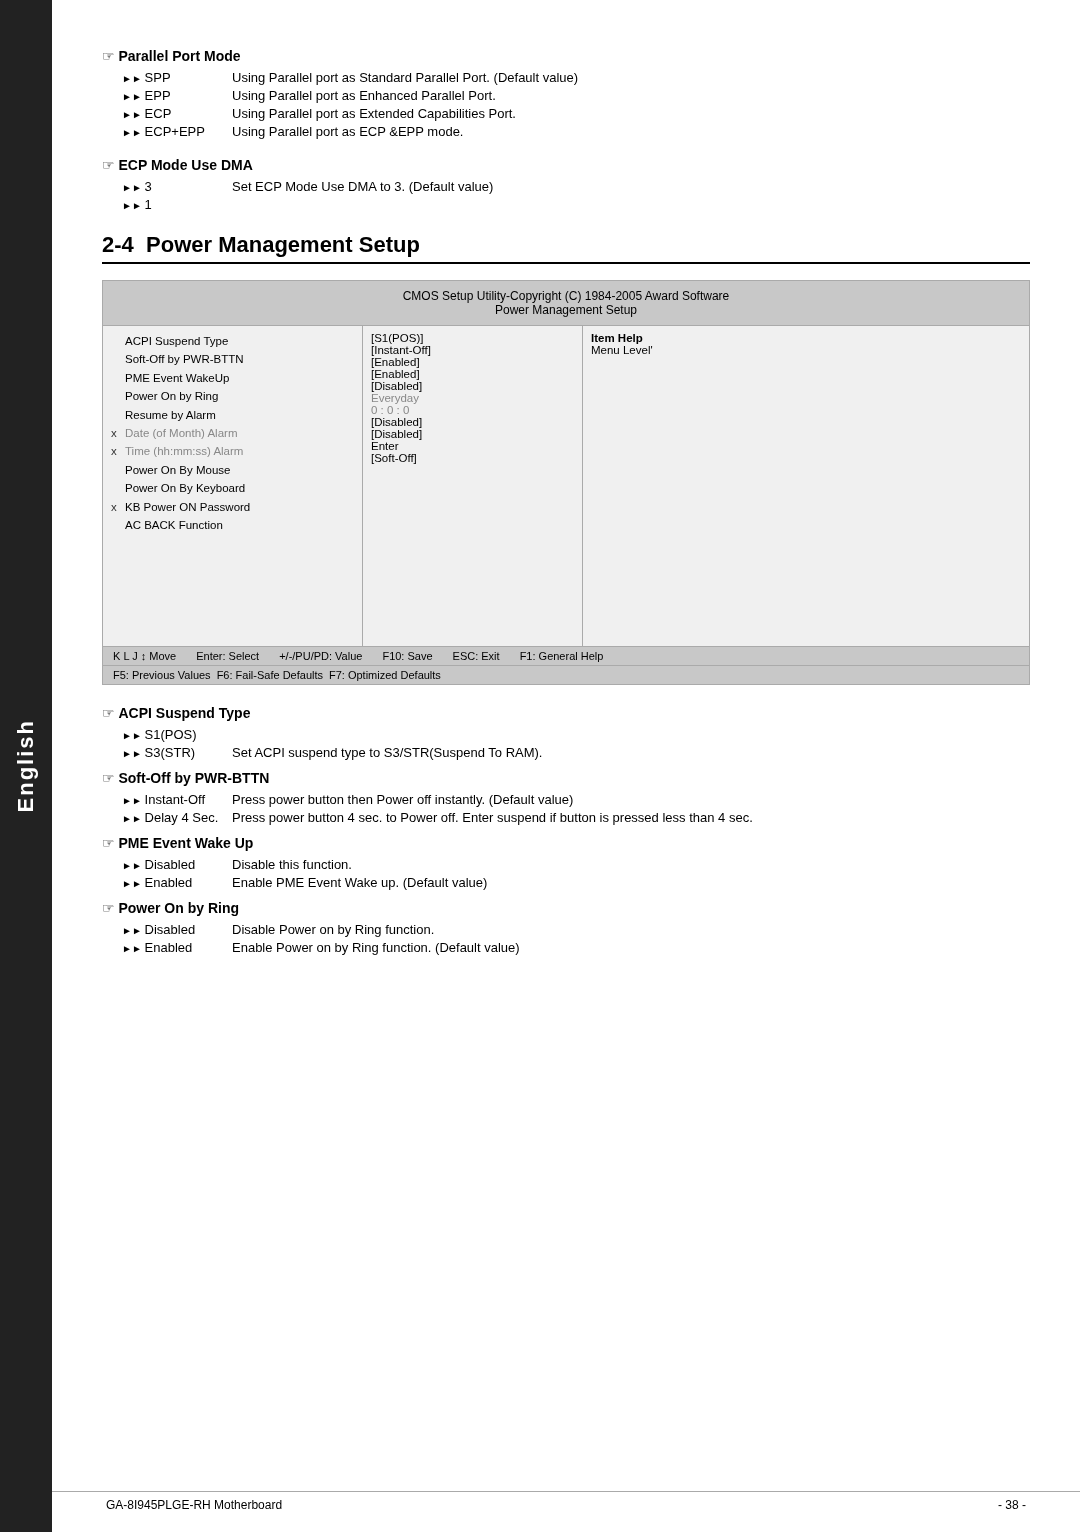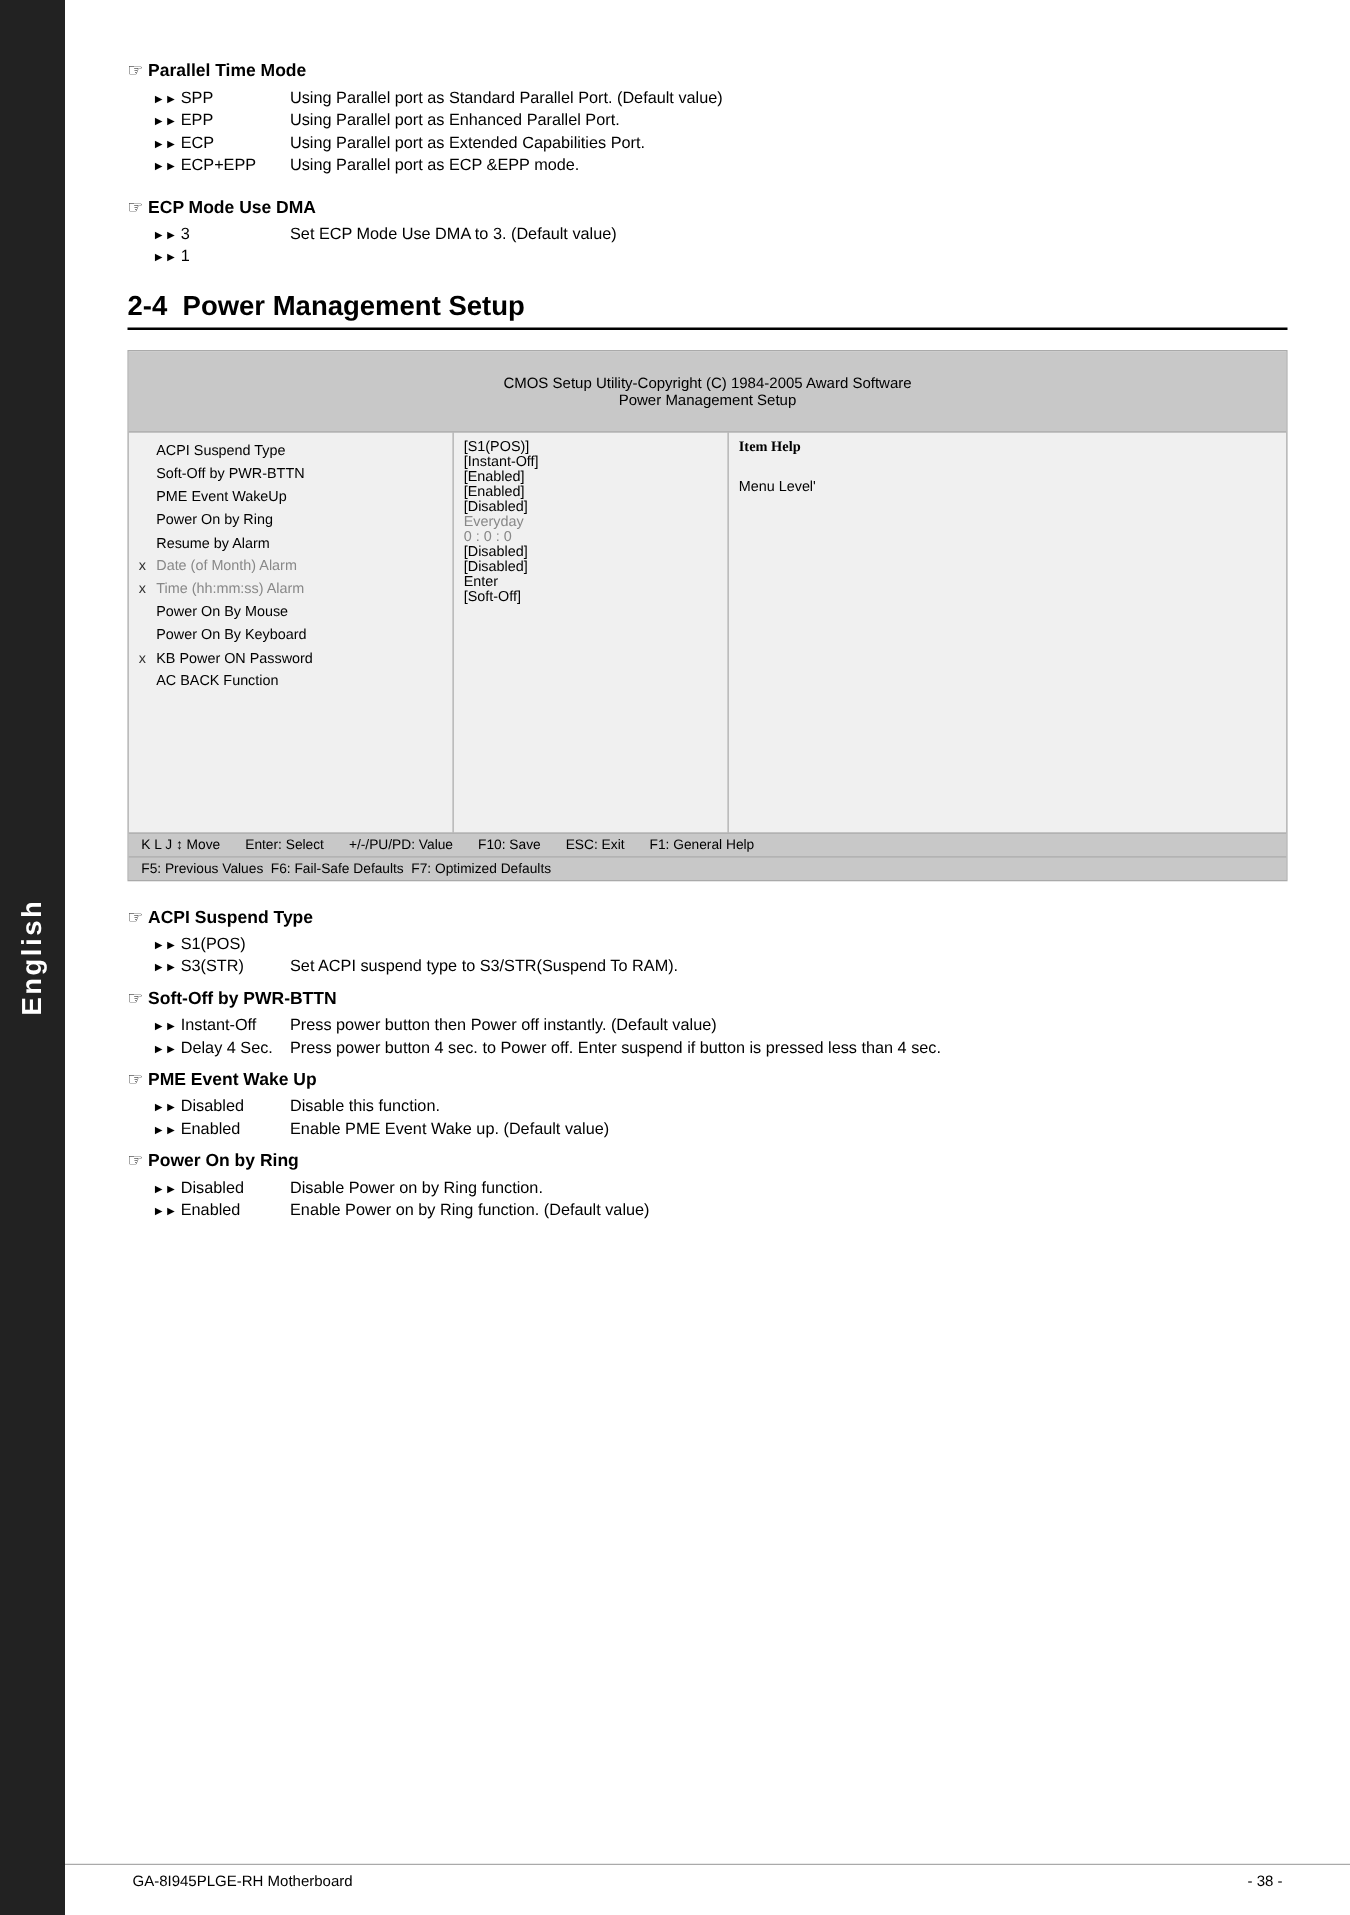--- a/index.html
+++ b/index.html
@@ -83,21 +83,21 @@
     
     .cmos-box {
       border: 1px solid #aaa;
       background: #f0f0f0;
       margin-bottom: 20px;
       font-size: 11.5px;
     }
     .cmos-header {
       background: #c8c8c8;
       text-align: center;
-      padding: 18px 0;
+      padding: 8px 0;
       border-bottom: 1px solid #aaa;
       font-size: 12px;
     }
     .cmos-body {
       display: flex;
       min-height: 320px;
     }
     .cmos-left {
       width: 260px;
       padding: 6px 8px;
@@ -157,21 +157,21 @@
   </style>
 </head>
 <body>
 
 <div class="sidebar">
   <span class="sidebar-text">English</span>
 </div>
 
 <div class="main-content">
 
-  <div class="section-title">Parallel Time Mode</div>
+  <div class="section-title">Parallel Port Mode</div>
   <div>
     <div class="bullet-item">
       <span class="bullet-label">SPP</span>
       <span class="bullet-desc">Using Parallel port as Standard Parallel Port. (Default value)</span>
     </div>
     <div class="bullet-item">
       <span class="bullet-label">EPP</span>
       <span class="bullet-desc">Using Parallel port as Enhanced Parallel Port.</span>
     </div>
     <div class="bullet-item">
@@ -258,21 +258,21 @@
         <div class="cmos-row-value">[Enabled]</div>
         <div class="cmos-row-value">[Disabled]</div>
         <div class="cmos-row-value cmos-row-grayed">Everyday</div>
         <div class="cmos-row-value cmos-row-grayed">0 : 0 : 0</div>
         <div class="cmos-row-value">[Disabled]</div>
         <div class="cmos-row-value">[Disabled]</div>
         <div class="cmos-row-value">Enter</div>
         <div class="cmos-row-value">[Soft-Off]</div>
       </div>
       <div class="cmos-right">
-        <div style="font-weight:bold; margin-bottom:20px;font-family:Liberation Serif, serif;">Item Help</div>
+        <div style="font-weight:bold; margin-bottom:0;">Item Help</div>
         <div>Menu Level'</div>
       </div>
     </div>
     <div class="cmos-footer">
       <div style="display:flex; gap:20px;">
         <span>K L J ↕ Move</span>
         <span>Enter: Select</span>
         <span>+/-/PU/PD: Value</span>
         <span>F10: Save</span>
         <span>ESC: Exit</span>

